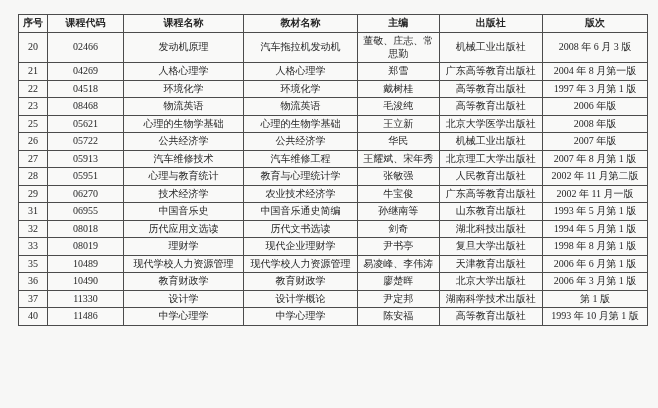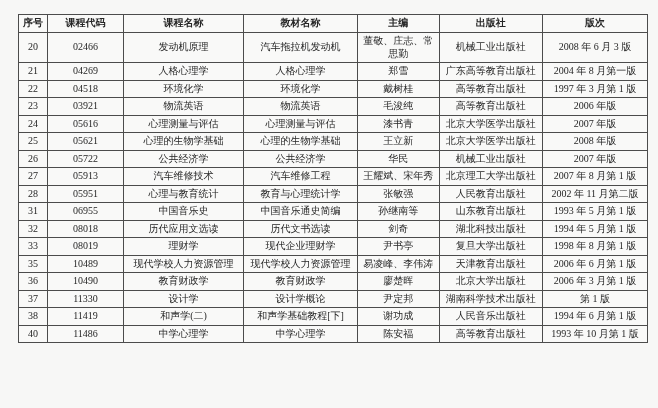--- a/index.html
+++ b/index.html
@@ -105,35 +105,26 @@
     <td>22</td>
     <td>04518</td>
     <td>环境化学</td>
     <td>环境化学</td>
     <td>戴树桂</td>
     <td>高等教育出版社</td>
     <td>1997 年 3 月第 1 版</td>
   </tr>
           <tr>
     <td>23</td>
-    <td>03921</td>
+    <td>08468</td>
     <td>物流英语</td>
     <td>物流英语</td>
     <td>毛浚纯</td>
     <td>高等教育出版社</td>
     <td>2006 年版</td>
-  </tr>
-          <tr>
-    <td>24</td>
-    <td>05616</td>
-    <td>心理测量与评估</td>
-    <td>心理测量与评估</td>
-    <td>漆书青</td>
-    <td>北京大学医学出版社</td>
-    <td>2007 年版</td>
   </tr>
           <tr>
     <td>25</td>
     <td>05621</td>
     <td>心理的生物学基础</td>
     <td>心理的生物学基础</td>
     <td>王立新</td>
     <td>北京大学医学出版社</td>
     <td>2008 年版</td>
   </tr>
@@ -158,20 +149,29 @@
           <tr>
     <td>28</td>
     <td>05951</td>
     <td>心理与教育统计</td>
     <td>教育与心理统计学</td>
     <td>张敏强</td>
     <td>人民教育出版社</td>
     <td>2002 年 11 月第二版</td>
   </tr>
           <tr>
+    <td>29</td>
+    <td>06270</td>
+    <td>技术经济学</td>
+    <td>农业技术经济学</td>
+    <td>牛宝俊</td>
+    <td>广东高等教育出版社</td>
+    <td>2002 年 11 月一版</td>
+  </tr>
+          <tr>
     <td>31</td>
     <td>06955</td>
     <td>中国音乐史</td>
     <td>中国音乐通史简编</td>
     <td>孙继南等</td>
     <td>山东教育出版社</td>
     <td>1993 年 5 月第 1 版</td>
   </tr>
           <tr>
     <td>32</td>
@@ -212,29 +212,20 @@
           <tr>
     <td>37</td>
     <td>11330</td>
     <td>设计学</td>
     <td>设计学概论</td>
     <td>尹定邦</td>
     <td>湖南科学技术出版社</td>
     <td>第 1 版</td>
   </tr>
           <tr>
-    <td>38</td>
-    <td>11419</td>
-    <td>和声学(二)</td>
-    <td>和声学基础教程[下]</td>
-    <td>谢功成</td>
-    <td>人民音乐出版社</td>
-    <td>1994 年 6 月第 1 版</td>
-  </tr>
-          <tr>
     <td>40</td>
     <td>11486</td>
     <td>中学心理学</td>
     <td>中学心理学</td>
     <td>陈安福</td>
     <td>高等教育出版社</td>
     <td>1993 年 10 月第 1 版</td>
   </tr>
         </tbody>
     </table>

